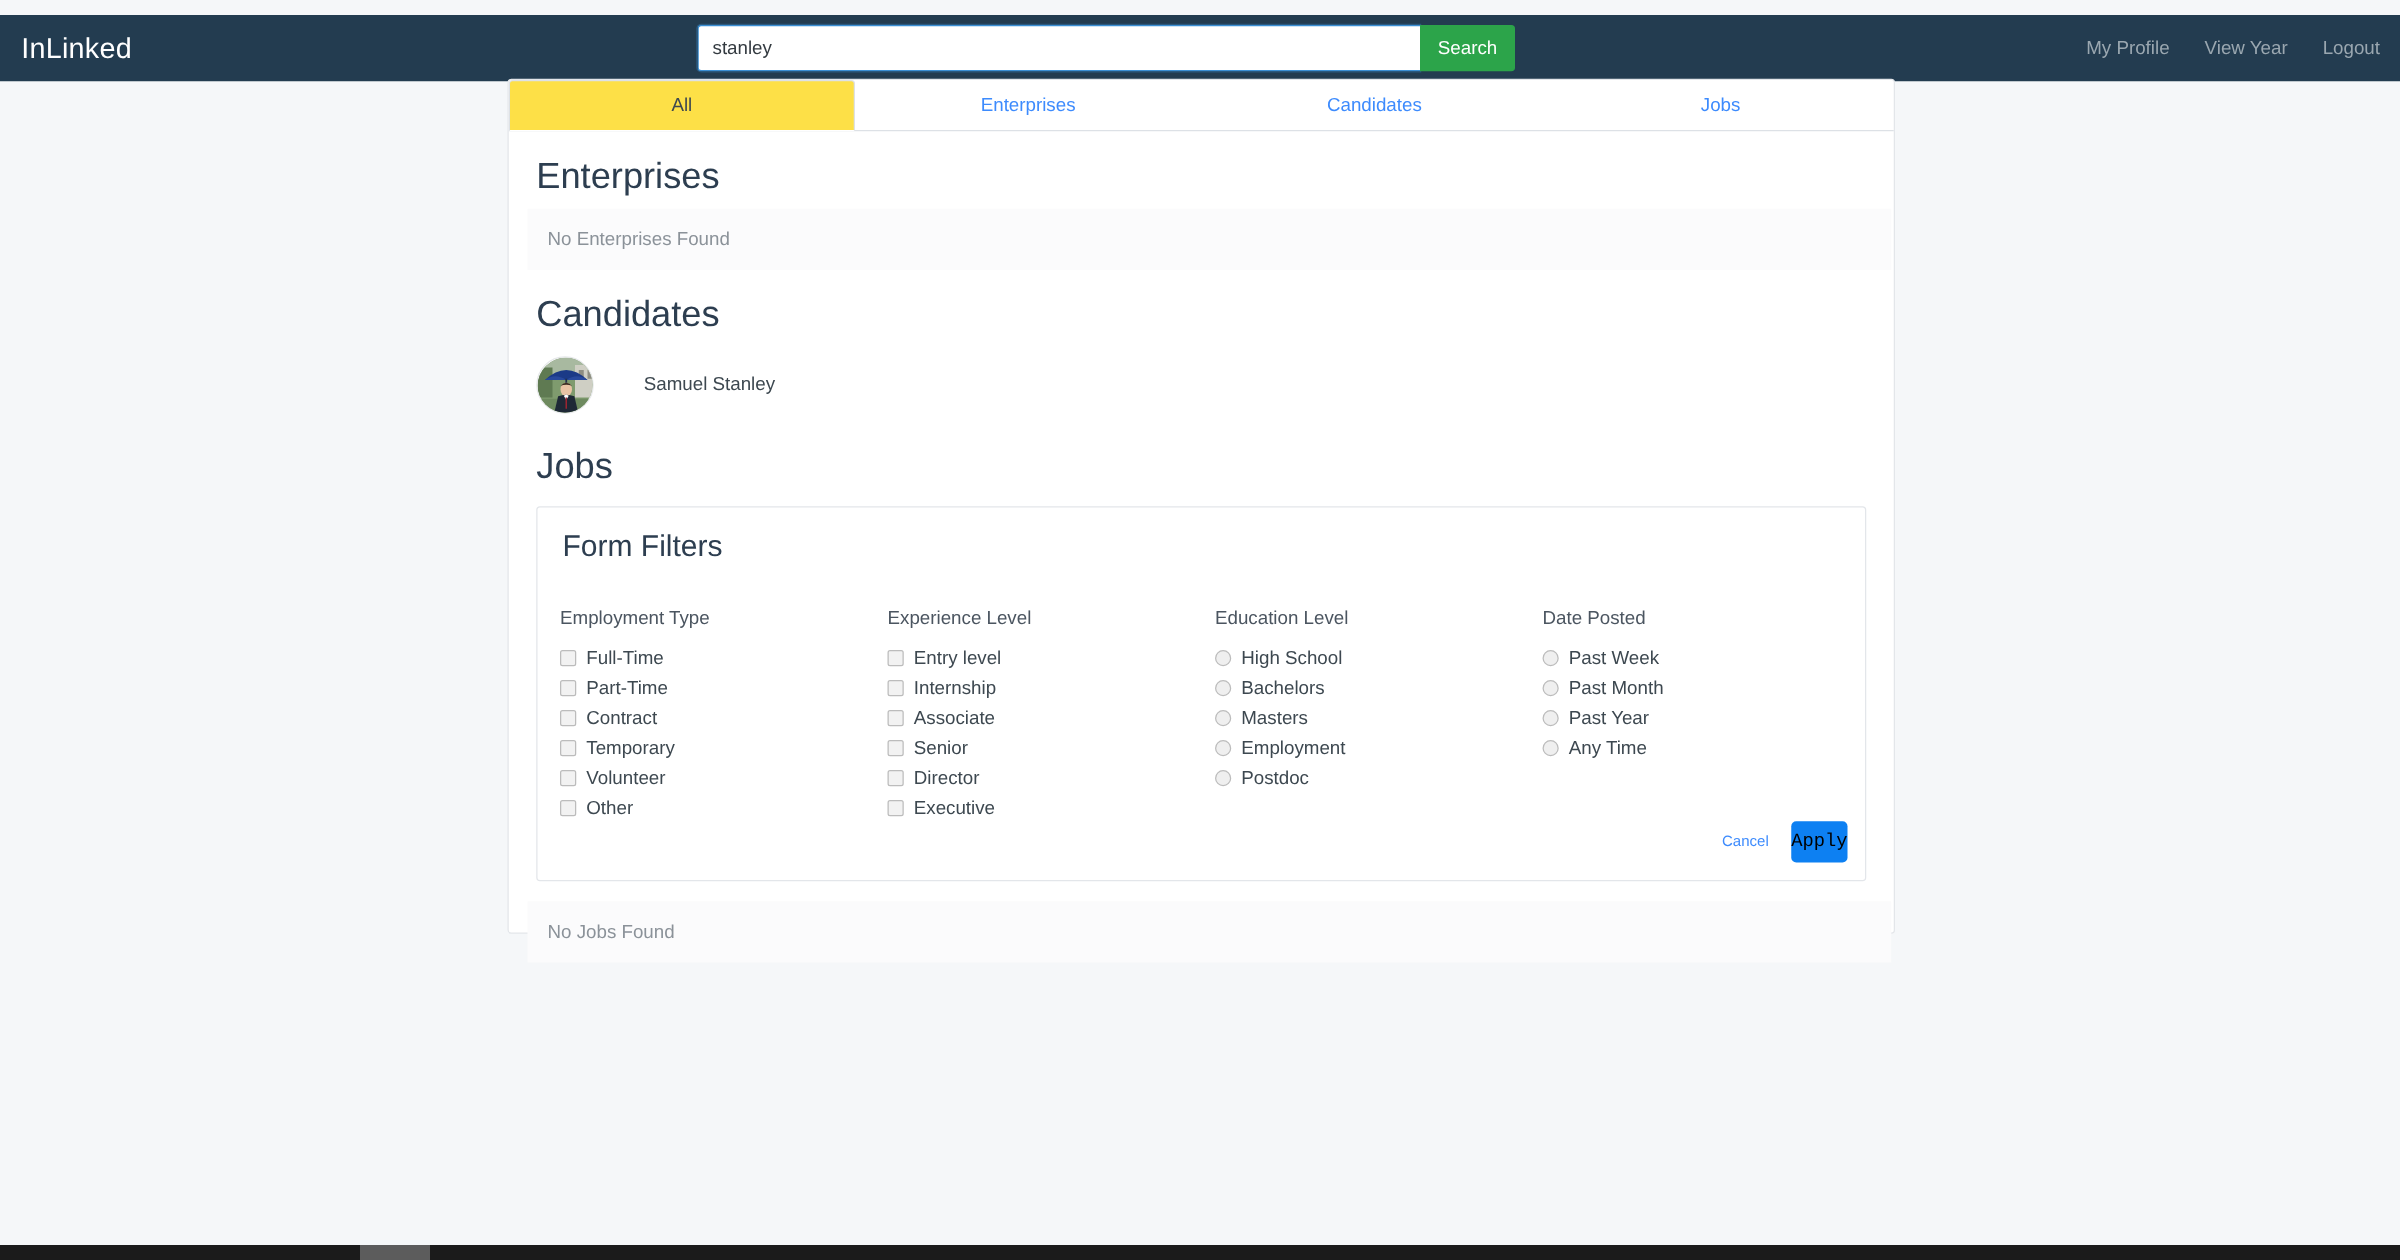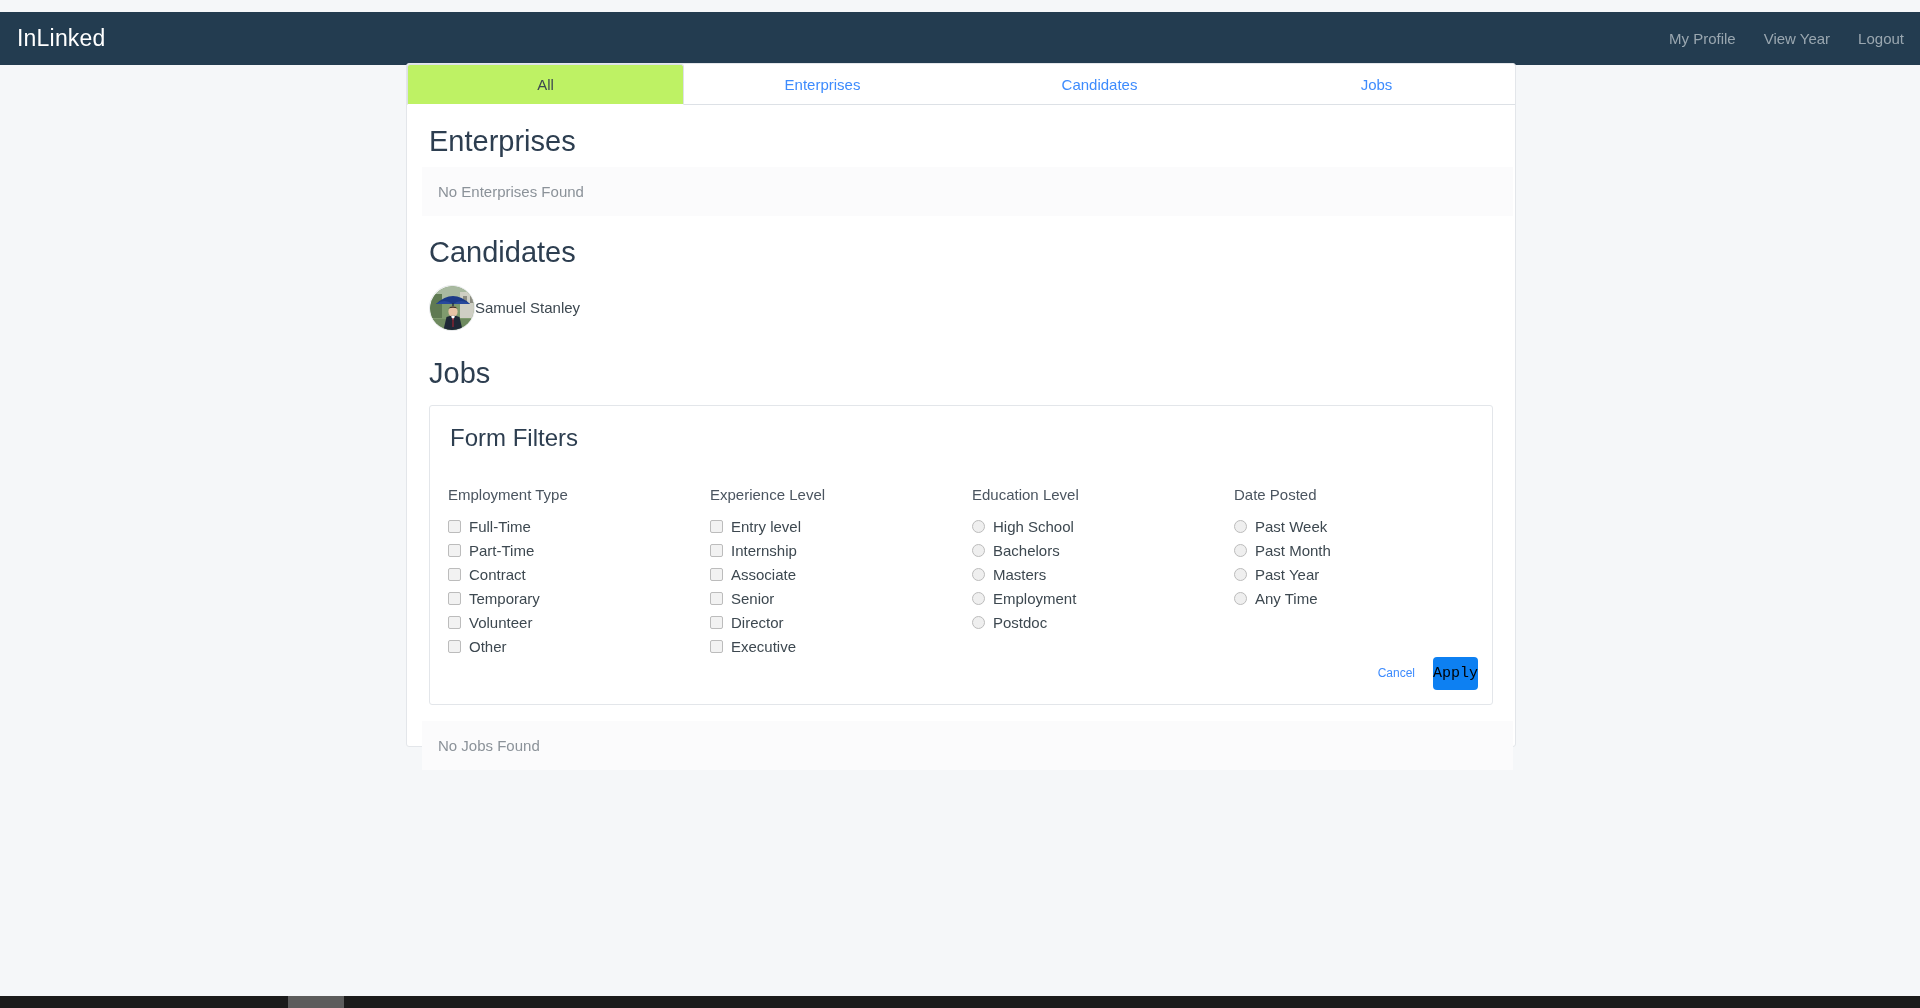--- a/index.html
+++ b/index.html
@@ -84,21 +84,21 @@
     font-size: 15px;
     color: #3d8bfd;
     cursor: pointer;
     height: 41px;
     border: 1px solid transparent;
     background: transparent;
     user-select: none;
   }
   .tab.active {
     color: #3d4850;
-    background: #bef264;
+    background: #fde047;
     border: 1px solid #dde1e6;
     border-bottom-color: #ffffff;
     border-radius: 3px 3px 0 0;
     margin-bottom: -1px;
   }
 
   
   .section-heading {
     font-size: 29px;
     font-weight: normal;
@@ -112,20 +112,21 @@
     background: #fbfbfc;
     color: #8b9299;
     font-size: 15px;
     height: 49px;
     line-height: 21px;
   }
   .cand-row {
     display: flex; align-items: center;
     margin: 6px 0 0 22px;
     height: 58px;
+    gap: 40px;
   }
   .avatar {
     width: 46px; height: 46px;
     border-radius: 50%;
     overflow: hidden;
     flex: 0 0 auto;
     border: 1px solid #e6e8ea;
   }
   .cand-name {
     font-size: 15px;
@@ -214,20 +215,24 @@
     width: 56px; height: 12px;
     background: #5c5c5c;
   }
 </style>
 </head>
 <body>
 
 <div class="navbar">
   <div class="brand">InLinked</div>
 
+  <div class="search-wrap">
+    <input class="search-input" type="text" value="stanley" style="">
+    <button class="search-btn">Search</button>
+  </div>
 
   <div class="nav-links">
     <a class="nav-link">My Profile</a>
     <a class="nav-link">View Year</a>
     <a class="nav-link">Logout</a>
   </div>
 </div>
 
 <div class="page-card">
 

